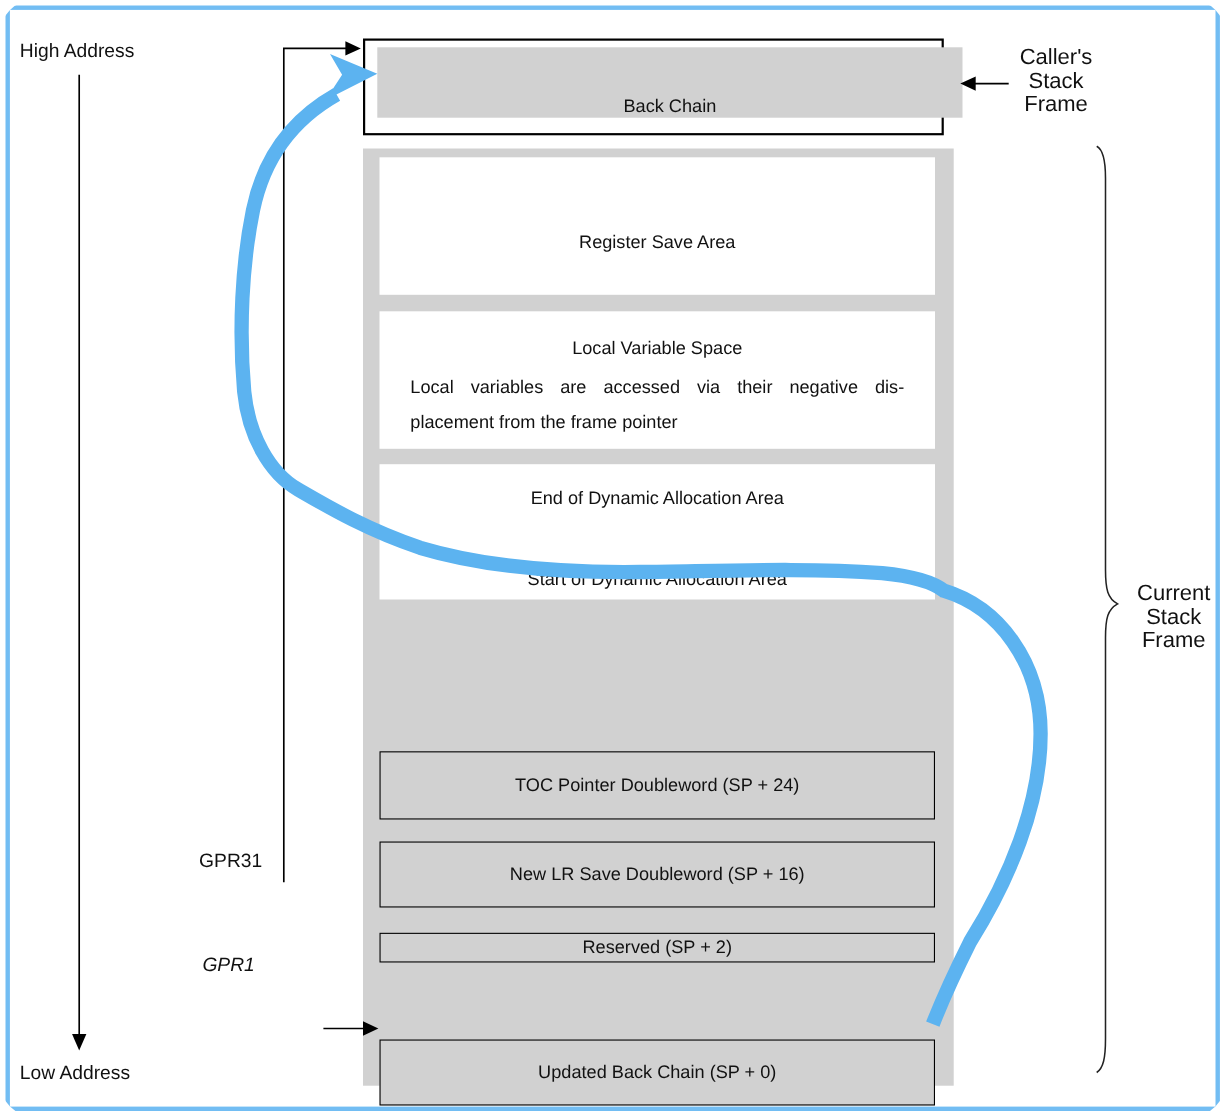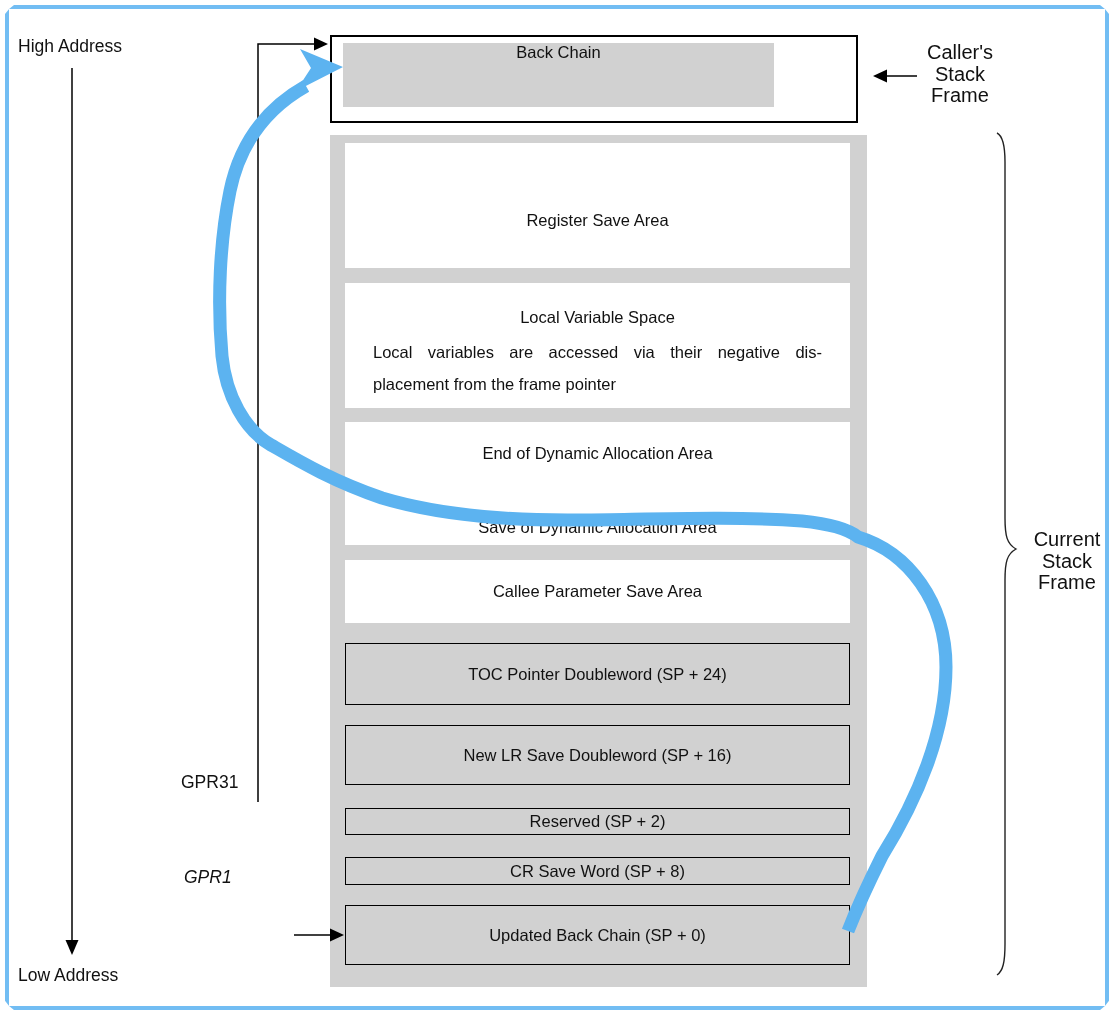--- a/index.html
+++ b/index.html
@@ -6,30 +6,30 @@
   html,body { background:#ffffff; }
   body { font-family:"Liberation Sans","DejaVu Sans",sans-serif; color:#111; }
   .canvas { position:relative; width:1114px; height:1015px; background:#ffffff; overflow:hidden;border-radius:31px; }
   .page-frame { position:absolute; inset:5px; border:4px solid #72BDF3; pointer-events:none; }
 
   .label { position:absolute; font-size:17.5px; line-height:20px; white-space:nowrap; }
 
   
   .back-chain-outer { position:absolute; left:330px; top:35px; width:528px; height:88px;
                       border:2px solid #000; background:#fff; }
-  .back-chain-inner { position:absolute; left:11px; top:6px; width:431px; height:64px;
-                      background:#D1D1D1; display:flex; align-items:flex-start; justify-content:center;
+  .back-chain-inner { position:absolute; left:11px; top:6px; width:532px; height:64px;
+                      background:#D1D1D1; display:flex; align-items:flex-end; justify-content:center;
                       font-size:16.5px; }
 
   
   .frame-container { position:absolute; left:330px; top:135px; width:537px; height:852px; background:#D1D1D1; }
   .row { position:absolute; left:15px; width:505px; font-size:16.5px;
          display:flex; align-items:center; justify-content:center; text-align:center; }
   .row.plain { background:#ffffff; }
-  .row.outlined { background:#D1D1D1; border:1.5px solid #000; }
+  .row.outlined { background:#D1D1D1; border:1.5px solid #000;margin-top:40px; }
 
   .row-register { top:8px; height:125px; padding-top:30px; }
   .row-localvar { top:148px; height:125px; flex-direction:column; justify-content:flex-start;
                   padding-top:23px; align-items:stretch; }
   .row-localvar .lv-title { line-height:22px; text-align:center; }
   .row-localvar .lv-note { margin-top:8px; padding:0 28px; line-height:32px; text-align:left; }
   .lv-note-line1 { text-align:justify; text-align-last:justify; }
   .lv-note-line2 { text-align:left; }
   .row-dynalloc { top:287px; height:123px; flex-direction:column; justify-content:space-between;
                   padding:22px 0 8px 0; }
@@ -88,42 +88,36 @@
     <div class="row plain row-localvar">
       <div class="lv-title">Local Variable Space</div>
       <div class="lv-note">
         <div class="lv-note-line1">Local variables are accessed via their negative dis-</div>
         <div class="lv-note-line2">placement from the frame pointer</div>
       </div>
     </div>
 
     <div class="row plain row-dynalloc">
       <div>End of Dynamic Allocation Area</div>
-      <div>Save of Dynamic Allocation Area</div>
+      <div>Start of Dynamic Allocation Area</div>
     </div>
 
-    <div class="row plain row-callee">
-      <span>Callee Parameter Save Area</span>
-    </div>
 
     <div class="row outlined row-toc">
       <span>TOC Pointer Doubleword (SP + 24)</span>
     </div>
 
     <div class="row outlined row-newlr">
       <span>New LR Save Doubleword (SP + 16)</span>
     </div>
 
     <div class="row outlined row-reserved">
       <span>Reserved (SP + 2)</span>
     </div>
 
-    <div class="row outlined row-crsave">
-      <span>CR Save Word (SP + 8)</span>
-    </div>
 
     <div class="row outlined row-updated">
       <span>Updated Back Chain (SP + 0)</span>
     </div>
   </div>
 
   <div class="label" style="left:181px; top:772px;">GPR31</div>
   <div class="label" style="left:184px; top:867px;font-style:italic;">GPR1</div>
 
   <svg class="overlay" viewBox="0 0 1114 1015">

